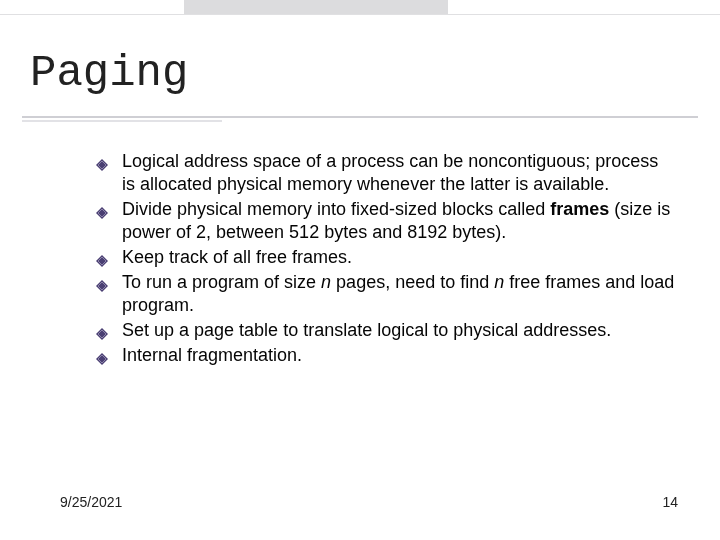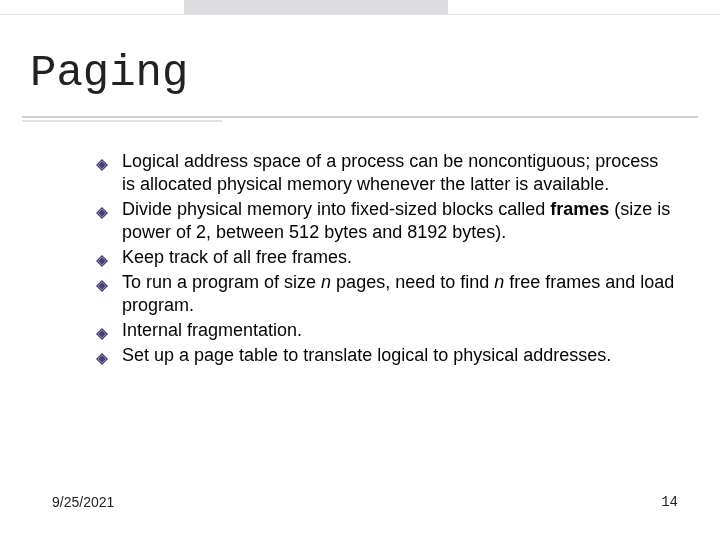--- a/index.html
+++ b/index.html
@@ -76,32 +76,31 @@
     position: absolute;
     left: 0;
     top: 4px;
     width: 12px;
     height: 12px;
   }
   .bold { font-weight: bold; }
   .ital { font-style: italic; }
   .footer-date {
     position: absolute;
-    left: 52px;
+    left: 60px;
     bottom: 30px;
     font-size: 14px;
     color: #222;
   }
   .footer-page {
     position: absolute;
     right: 42px;
     bottom: 30px;
     font-size: 14px;
     color: #222;
-    font-family: Liberation Mono, monospace;
   }
 </style>
 </head>
 <body>
 
 <div class="top-bar"></div>
 <div class="hairline"></div>
 
 <div class="slide-title">Paging</div>
 <div class="title-underline"></div>
@@ -145,28 +144,28 @@
       </span>
       <span>To run a program of size <span class="ital">n</span> pages, need to find <span class="ital">n</span> free frames and load program.</span>
     </li>
     <li>
       <span class="bullet-icon">
         <svg width="12" height="12" viewBox="0 0 12 12">
           <polygon points="6,0 12,6 6,12 0,6" fill="#4a3f73"></polygon>
           <polygon points="6,2 10,6 6,10 2,6" fill="none" stroke="#b9b3cf" stroke-width="0.6"></polygon>
         </svg>
       </span>
-      <span>Internal fragmentation.</span>
+      <span>Set up a page table to translate logical to physical addresses.</span>
     </li>
     <li>
       <span class="bullet-icon">
         <svg width="12" height="12" viewBox="0 0 12 12">
           <polygon points="6,0 12,6 6,12 0,6" fill="#4a3f73"></polygon>
           <polygon points="6,2 10,6 6,10 2,6" fill="none" stroke="#b9b3cf" stroke-width="0.6"></polygon>
         </svg>
       </span>
-      <span>Set up a page table to translate logical to physical addresses.</span>
+      <span>Internal fragmentation.</span>
     </li>
   </ul>
 </div>
 
 <div class="footer-date">9/25/2021</div>
 <div class="footer-page">14</div>
 
 </body></html>

